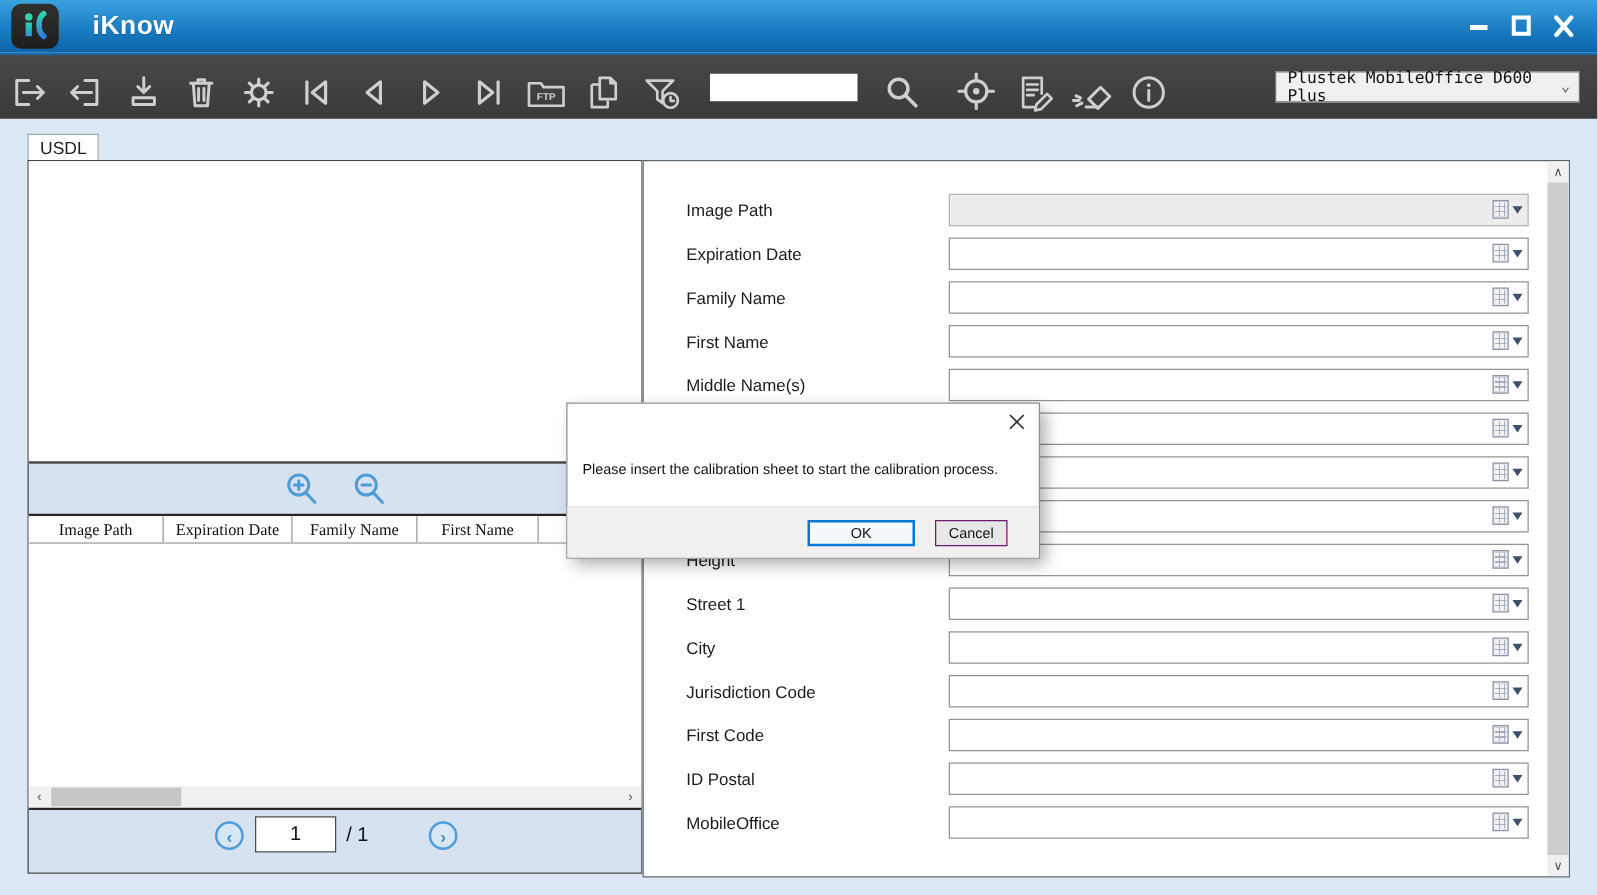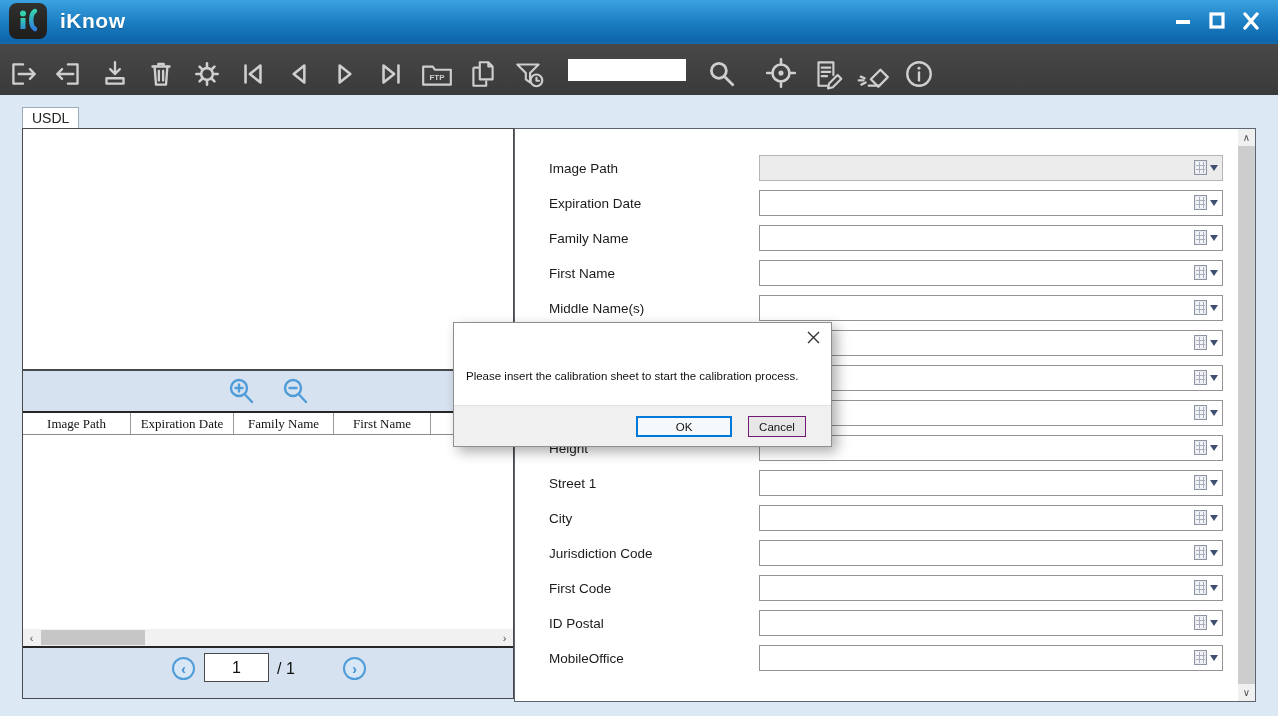--- a/index.html
+++ b/index.html
@@ -15,21 +15,21 @@
     background:linear-gradient(180deg,#3ba2e0 0%,#1b7dc2 55%,#0d63a8 100%);
     display:flex;align-items:center;
   }
   .logo{
     width:38px;height:36px;margin-left:9px;border-radius:8px;
     background:linear-gradient(180deg,#30302e,#1d1d1b);
     display:flex;align-items:center;justify-content:center;flex:0 0 auto;
   }
   .wordmark{
     color:#ffffff;font-size:21px;font-weight:800;letter-spacing:.5px;
-    margin-left:13px;text-shadow:0 1px 1px rgba(0,0,0,.25);
+    margin-left:27px;text-shadow:0 1px 1px rgba(0,0,0,.25);
   }
   .win-controls{position:absolute;right:14px;top:9px;display:flex;gap:8px;}
   .win-btn{width:26px;height:24px;display:flex;align-items:center;justify-content:center;cursor:default;}
   
   .toolbar{
     position:absolute;left:0;top:42px;width:100%;height:53px;
     background:linear-gradient(180deg,#484848,#3a3a3a);
     border-top:2px solid #156aab;
     display:flex;align-items:center;
   }
@@ -130,21 +130,21 @@
   .dlg-msg{position:absolute;left:12px;top:47px;font-size:11.5px;color:#111;}
   .dlg-footer{
     position:absolute;left:0;bottom:0;width:100%;height:41px;background:#f0f0f0;
     border-top:1px solid #e3e3e3;
   }
   .dlg-btn{
     position:absolute;top:10px;height:21px;font-size:11.5px;color:#111;
     display:flex;align-items:center;justify-content:center;cursor:default;
     font-family:"Liberation Sans",sans-serif;
   }
-  .dlg-ok{right:99px;width:96px;background:#f6f9fc;border:2px solid #0078d7;}
+  .dlg-ok{right:99px;width:86px;background:#f6f9fc;border:2px solid #0078d7;}
   .dlg-cancel{right:25px;width:58px;background:#e7e7e7;border:1px solid #701a75;}
 </style>
 </head>
 <body>
 
 <div class="window">
 
   <div class="titlebar">
     <div class="logo">
       <svg width="28" height="28" viewBox="0 0 28 28">
@@ -284,20 +284,24 @@
         <path d="M9 19 l-3.5 -1.5 M10 23 l-4 2 M8 21 h-4.5"></path>
       </svg>
     </div>
     <div class="tb">
       <svg width="32" height="32" viewBox="0 0 30 30" stroke="#cfcfcf" stroke-width="2.2" fill="none" stroke-linecap="round">
         <circle cx="15" cy="15" r="11"></circle>
         <circle cx="15" cy="9.5" r="1.4" fill="#cfcfcf" stroke="none"></circle>
         <path d="M15 13.5 v7.5"></path>
       </svg>
     </div>
+    <div class="device-select">
+      <span>Plustek MobileOffice D600 Plus</span>
+      <span class="chev">⌄</span>
+    </div>
   </div>
 
   <div class="tab">
     <span>USDL</span>
   </div>
 
   <div class="left-panel">
     <div class="preview"></div>
     <div class="zoom-strip">
       <div class="zoom-btn">

